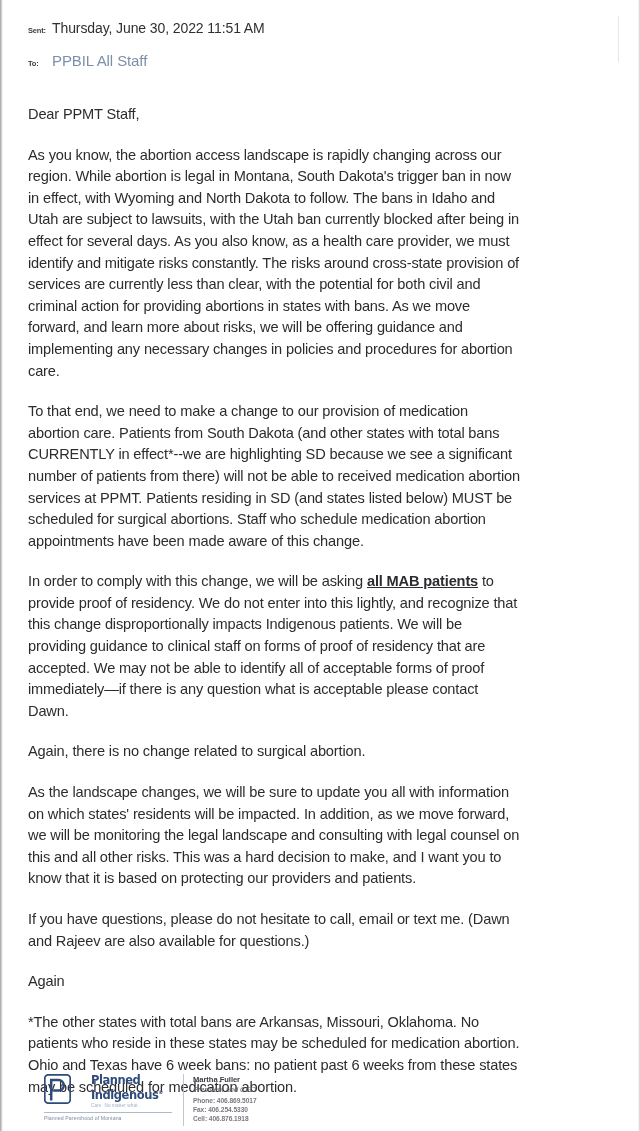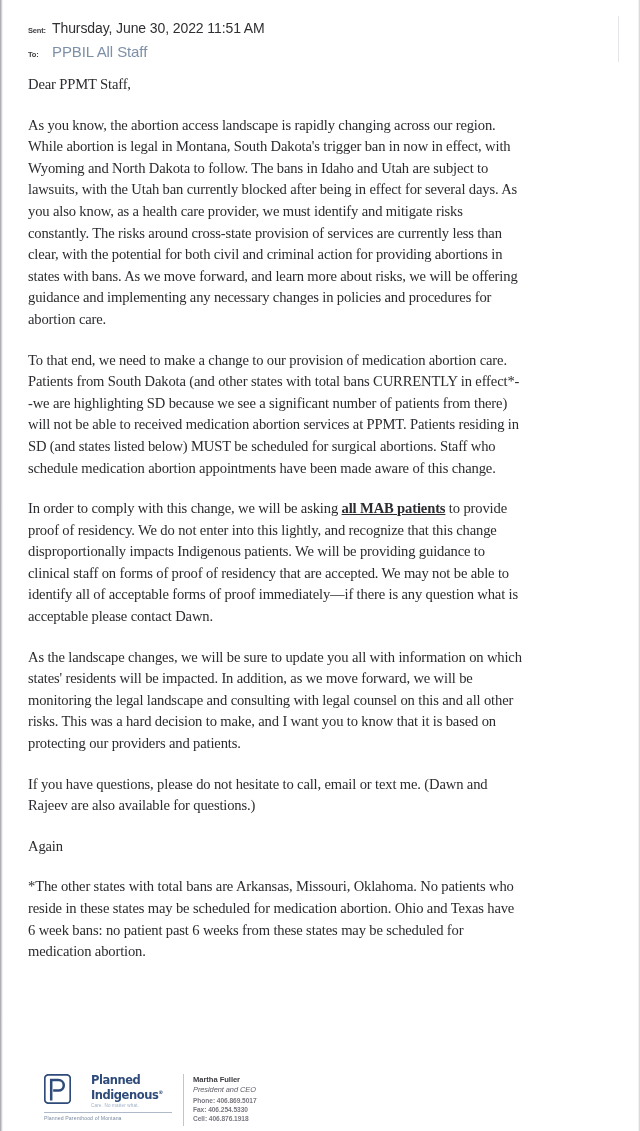--- a/index.html
+++ b/index.html
@@ -42,21 +42,21 @@
   }
 
   
   .hdr { position:relative; }
 
   .hdr-row {
     display:flex;
     align-items:baseline;
     white-space:nowrap;
   }
-  .hdr-row + .hdr-row { margin-top:7px; }
+  .hdr-row + .hdr-row { margin-top:16px; }
 
   .hdr-label {
     font-size:7.5px;
     font-weight:bold;
     color:#3d3d42;
     width:24px;
     flex:0 0 24px;
     letter-spacing:-.2px;
   }
   .hdr-value {
@@ -71,21 +71,21 @@
 
   
   .hdr-divider {
     position:absolute;
     left:590px; top:-4px;
     width:1px; height:46px;
     background:#e6e6ea;
   }
 
   
-  .body-copy { margin-top:14px;font-family:Liberation Serif, serif; }
+  .body-copy { margin-top:35px; }
 
   .para {
     font-size:14.6px;
     line-height:21.6px;
     color:#2c2c30;
     letter-spacing:-.15px;
     margin-bottom:19px;
     text-rendering:optimizeLegibility;
   }
 
@@ -232,20 +232,21 @@
   <div class="body-copy">
 
     <p class="para">Dear PPMT Staff,</p>
 
     <p class="para">As you know, the abortion access landscape is rapidly changing across our region.  While abortion is legal in Montana, South Dakota's trigger ban in now in effect, with Wyoming and North Dakota to follow.  The bans in Idaho and Utah are subject to lawsuits, with the Utah ban currently blocked after being in effect for several days. As you also know, as a health care provider, we must identify and mitigate risks constantly.  The risks around cross-state provision of services are currently less than clear, with the potential for both civil and criminal action for providing abortions in states with bans. As we move forward, and learn more about risks, we will be offering guidance and implementing any necessary changes in policies and procedures for abortion care.</p>
 
     <p class="para">To that end, we need to make a change to our provision of medication abortion care.  Patients from South Dakota (and other states with total bans CURRENTLY in effect*--we are highlighting SD because we see a significant number of patients from there) will not be able to received medication abortion services at PPMT. Patients residing in SD (and states listed below) MUST be scheduled for surgical abortions. Staff who schedule medication abortion appointments have been made aware of this change.</p>
 
     <p class="para"><span>In order to comply with this change, we will be asking </span><b class="u">all MAB patients</b><span> to provide proof of residency.  We do not enter into this lightly, and recognize that this change disproportionally impacts Indigenous patients. We will be providing guidance to clinical staff on forms of proof of residency that are accepted. We may not be able to identify all of acceptable forms of proof immediately—if there is any question what is acceptable please contact Dawn.</span></p>
 
+    <p class="para">Again, there is no change related to surgical abortion.</p>
 
     <p class="para">As the landscape changes, we will be sure to update you all with information on which states' residents will be impacted. In addition, as we move forward, we will be monitoring the legal landscape and consulting with legal counsel on this and all other risks. This was a hard decision to make, and I want you to know that it is based on protecting our providers and patients.</p>
 
     <p class="para">If you have questions, please do not hesitate to call, email or text me.  (Dawn and Rajeev are also available for questions.)</p>
 
     <p class="para">Again</p>
 
     <p class="para">*The other states with total bans are Arkansas, Missouri, Oklahoma. No patients who reside in these states may be scheduled for medication abortion. Ohio and Texas have 6 week bans: no patient past 6 weeks from these states may be scheduled for medication abortion.</p>
 
   </div>

